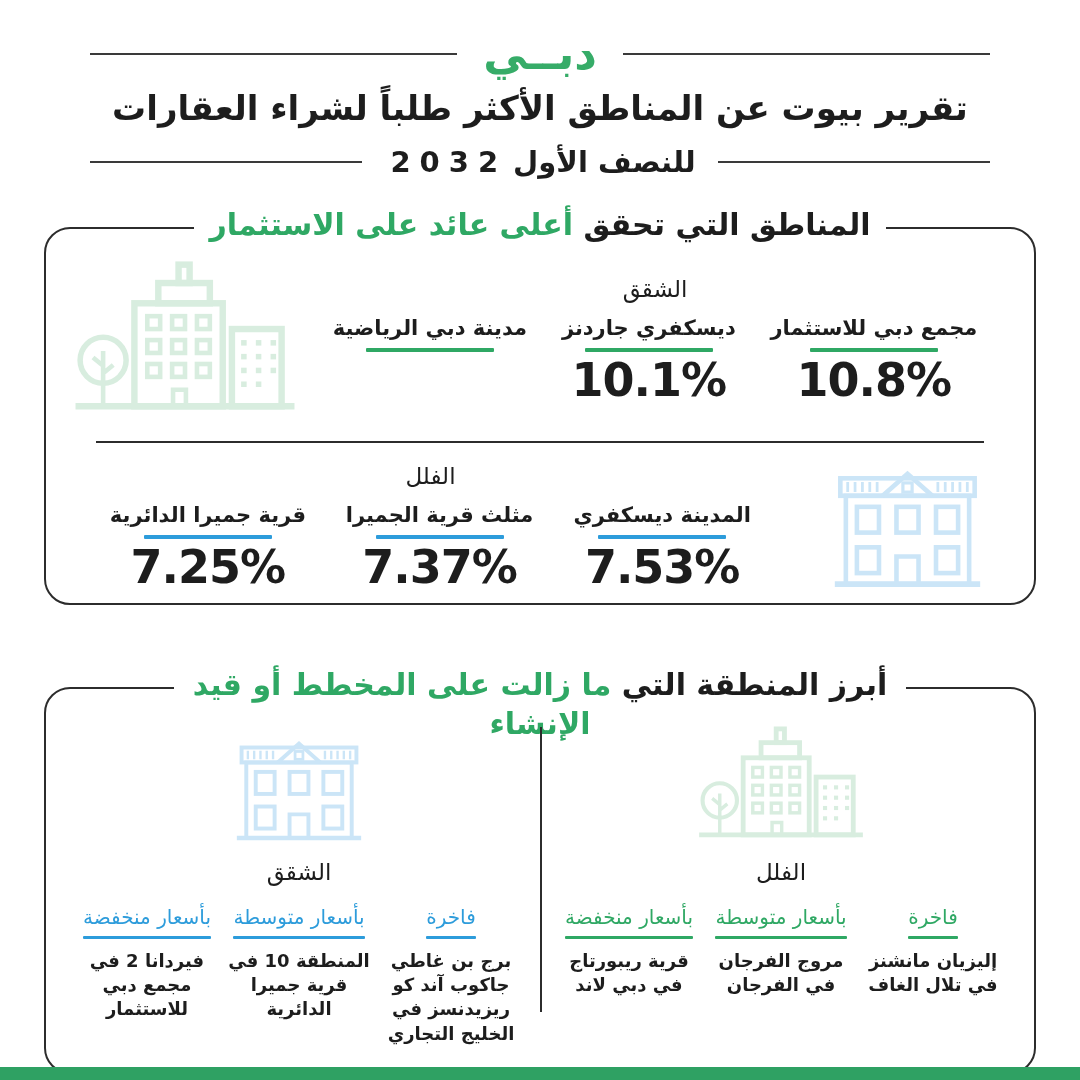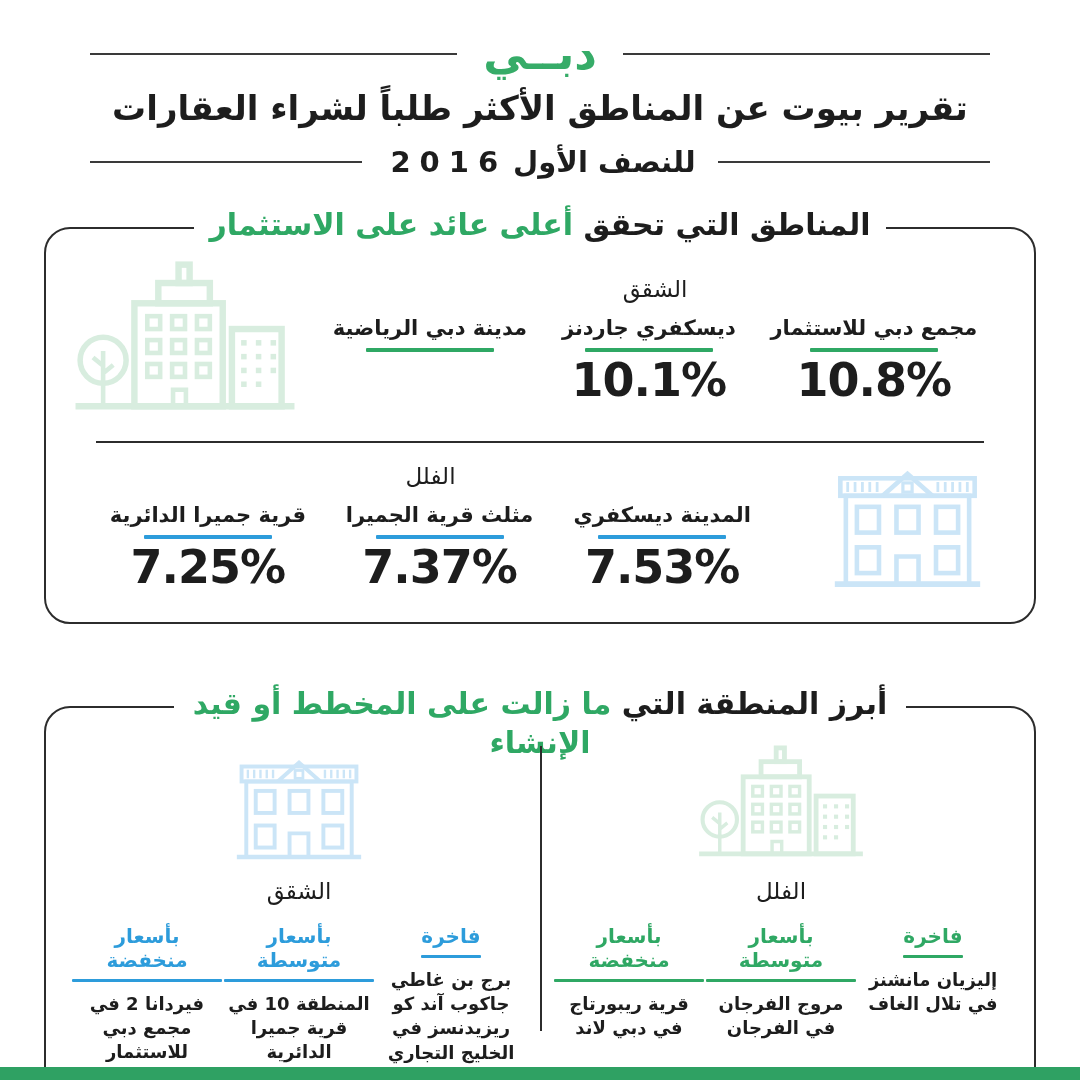--- a/index.html
+++ b/index.html
@@ -20,21 +20,21 @@
   .year{letter-spacing:9px;margin:0 6px;display:inline-block}
 
   
   .card{position:relative;margin:0 44px;border:2.5px solid #2c2c2c;border-radius:26px;background:#fff}
   .card-title-wrap{position:absolute;top:-24px;left:0;right:0;display:flex;justify-content:center}
   .card-title{background:#fff;padding:0 16px;font-size:30px;font-weight:bold;line-height:1.3;text-align:center}
   .t-green{color:#2FA864}
   .t-black{color:#1d1d1d}
 
   
-  .card-roi{margin-top:48px;padding:28px 24px 25px}
+  .card-roi{margin-top:48px;padding:28px 24px 6px}
   .roi-row{display:flex;align-items:center}
   .roi-content{flex:1;min-width:0}
   .section-h{font-size:23px;font-weight:normal;text-align:center;margin:0 0 12px;line-height:1.2}
   .roi-cols{display:flex;justify-content:space-evenly}
   .roi-col{text-align:center;min-width:178px}
   .roi-name{font-size:21px;font-weight:bold;white-space:nowrap}
   .bar{width:128px;height:4px;margin:8px auto 2px;border-radius:1px}
   .bar-green{background:#2FA864}
   .bar-blue{background:#2D9CDB}
   .roi-val{font-size:46px;font-weight:bold;letter-spacing:-1px;line-height:1.15}
@@ -48,21 +48,21 @@
   .halves{display:flex;position:relative}
   .vdivider{position:absolute;left:50%;top:4px;bottom:34px;width:2px;background:#2c2c2c}
   .half{flex:1;padding:0 14px;min-width:0}
   .half-icon{display:flex;justify-content:center;align-items:flex-end;height:126px;margin-bottom:2px}
   .icon-villa-sm{width:180px;height:118px;color:#CBE5F7}
   .icon-buildings-sm{width:172px;height:126px;color:#D8EDDF}
   .half .section-h{margin:10px 0 18px}
   .tier-cols{display:flex;justify-content:space-between}
   .tier-col{width:150px;text-align:center}
   .tier-head{width:fit-content;margin:0 auto}
-  .tier-label{font-size:20px;font-weight:bold;line-height:1.2}
+  .tier-label{font-size:20px;font-weight:normal;line-height:1.2}
   .tier-bar{height:3px;margin-top:7px;border-radius:1px}
   .half-villas .tier-label{color:#2FA864}
   .half-villas .tier-bar{background:#2FA864}
   .half-apts .tier-label{color:#2D9CDB}
   .half-apts .tier-bar{background:#2D9CDB}
   .tier-name{font-size:18px;font-weight:bold;margin-top:10px;line-height:1.35}
   .bottom-bar{position:absolute;bottom:0;left:0;width:1080px;height:13px;background:#2FA163}
 
   svg{display:block}
 </style>
@@ -134,21 +134,21 @@
   <header>
     <div class="brand-row">
       <div class="hline"></div>
       <div class="city">دبــي</div>
       <div class="hline"></div>
     </div>
     <h1 class="main-title">تقرير بيوت عن المناطق الأكثر طلباً لشراء العقارات</h1>
     <div class="period-row">
       <div class="hline"></div>
       <div class="period">
-        <span>للنصف الأول</span><span class="year" dir="ltr">2016</span>
+        <span>للنصف الأول</span><span class="year" dir="ltr">2032</span>
       </div>
       <div class="hline"></div>
     </div>
   </header>
 
   <section class="card card-roi">
     <div class="card-title-wrap">
       <div class="card-title">
         <span class="t-black">المناطق التي تحقق</span>
         <span class="t-green">أعلى عائد على الاستثمار</span>

